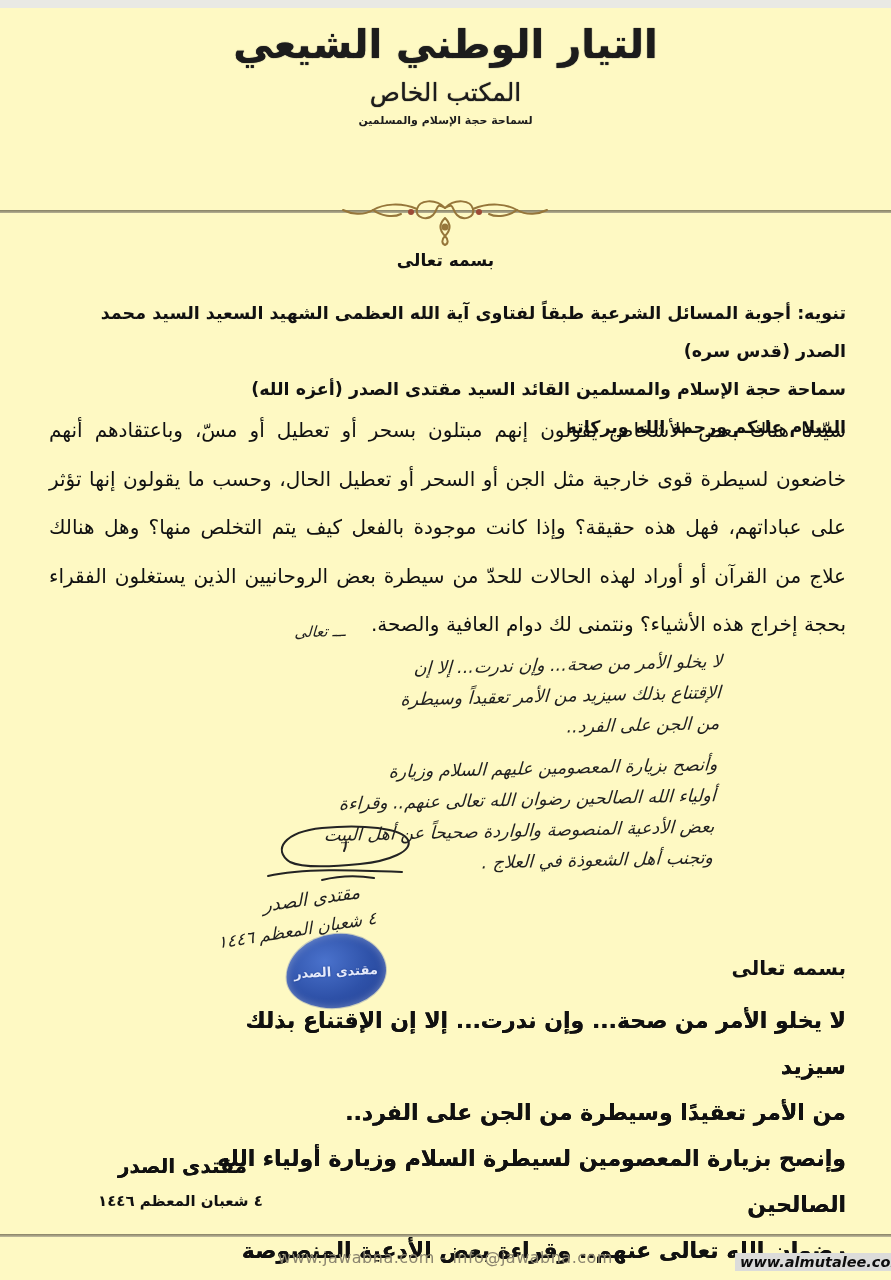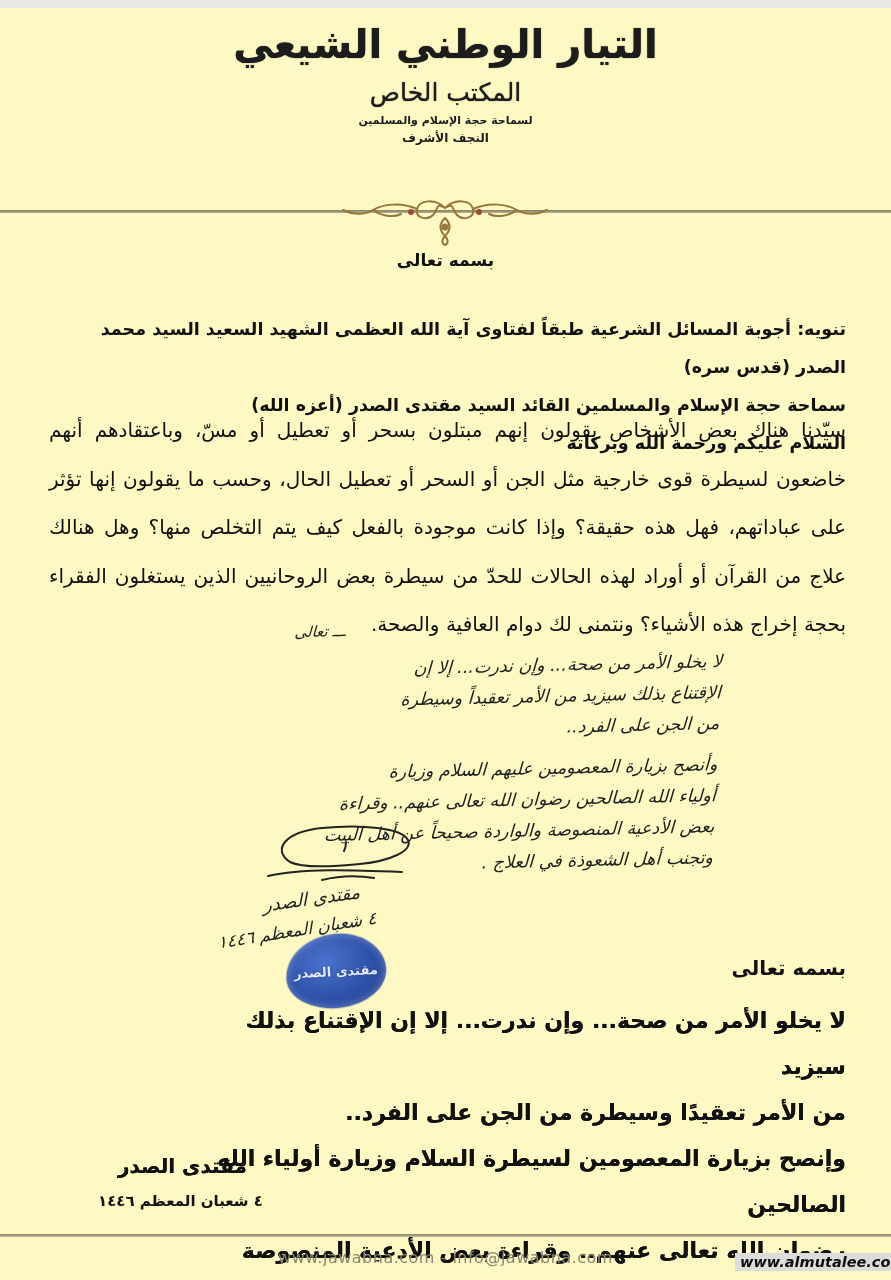--- a/index.html
+++ b/index.html
@@ -24,21 +24,21 @@
   .lh-leader{font-size:33px;font-weight:bold;line-height:46px;text-shadow:0 0 1px #1c1c1c;}
   .lh-city{font-size:12px;font-weight:bold;line-height:16px;}
   
   .top-rule{position:absolute;top:202px;left:0;width:891px;height:3px;
     background:linear-gradient(#868062,#b5b094);}
   .ornament{position:absolute;top:186px;left:335px;width:220px;height:52px;}
   
   .basmala{position:absolute;top:242px;left:0;right:0;text-align:center;
     font-size:17px;font-weight:bold;}
   
-  .notice{position:absolute;top:302px;right:45px;left:45px;text-align:right;
+  .notice{position:absolute;top:286px;right:45px;left:45px;text-align:right;
     font-weight:bold;font-size:17.5px;line-height:38px;}
   
   .question{position:absolute;top:398px;right:45px;left:49px;
     font-size:20px;line-height:48.5px;text-align:justify;}
   
   .hw{color:#1f1f1f;font-style:italic;transform:rotate(-1.3deg) skewX(-4deg);transform-origin:right top;}
   .hw-basmala{position:absolute;top:614px;left:295px;font-size:15px;}
   .hw-block{position:absolute;top:638px;right:168px;width:470px;text-align:right;
     font-size:17.5px;line-height:31px;}
   .hw-gap{height:10px;}
@@ -76,21 +76,20 @@
 </style>
 </head>
 <body>
 
 <div class="page">
 
   <div class="letterhead">
     <div class="lh-org">التيار الوطني الشيعي</div>
     <div class="lh-office">المكتب الخاص</div>
     <div class="lh-eminence">لسماحة حجة الإسلام والمسلمين</div>
-    <div class="lh-city">النجف الأشرف</div>
   </div>
 
   <div class="top-rule"></div>
   <svg class="ornament" viewBox="0 0 220 52">
     <g fill="none" stroke="#96763a" stroke-width="2" stroke-linecap="round">
       <path d="M110,14 C100,4 84,6 82,15 C80,24 92,27 98,21 C104,15 100,8 110,14"></path>
       <path d="M110,14 C120,4 136,6 138,15 C140,24 128,27 122,21 C116,15 120,8 110,14"></path>
       <path d="M82,15 C66,8 48,10 38,16 C28,22 16,20 8,16"></path>
       <path d="M138,15 C154,8 172,10 182,16 C192,22 204,20 212,16"></path>
       <path d="M38,16 C46,22 58,24 66,20"></path>

